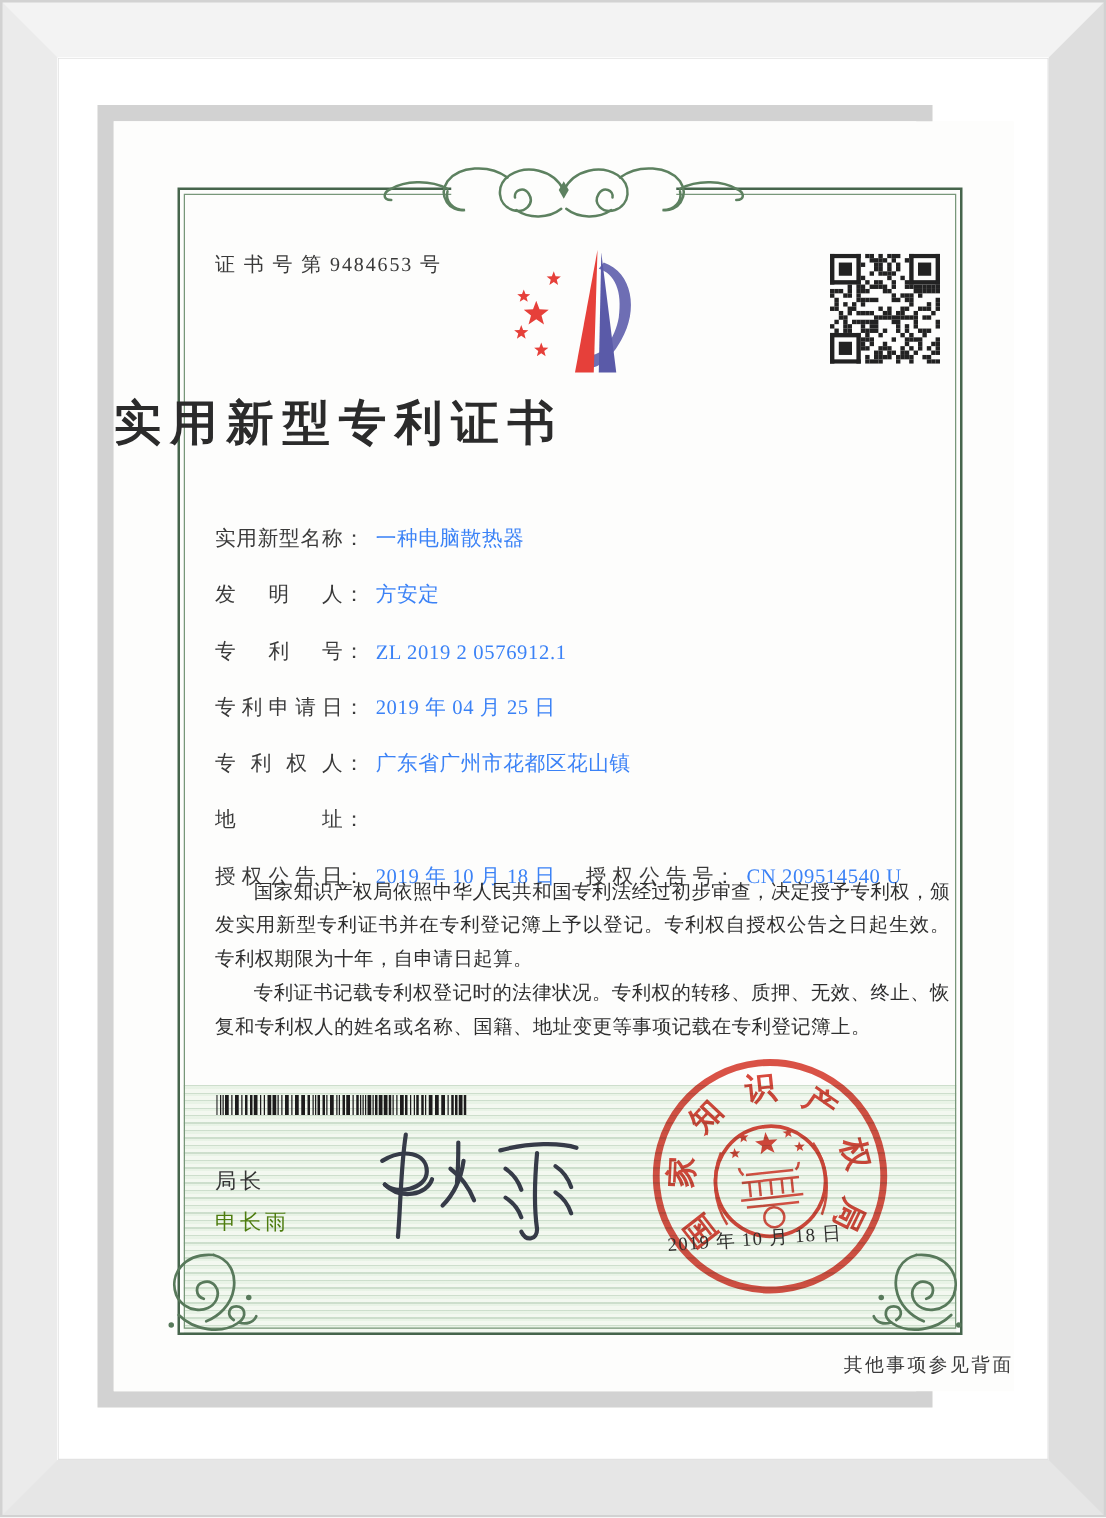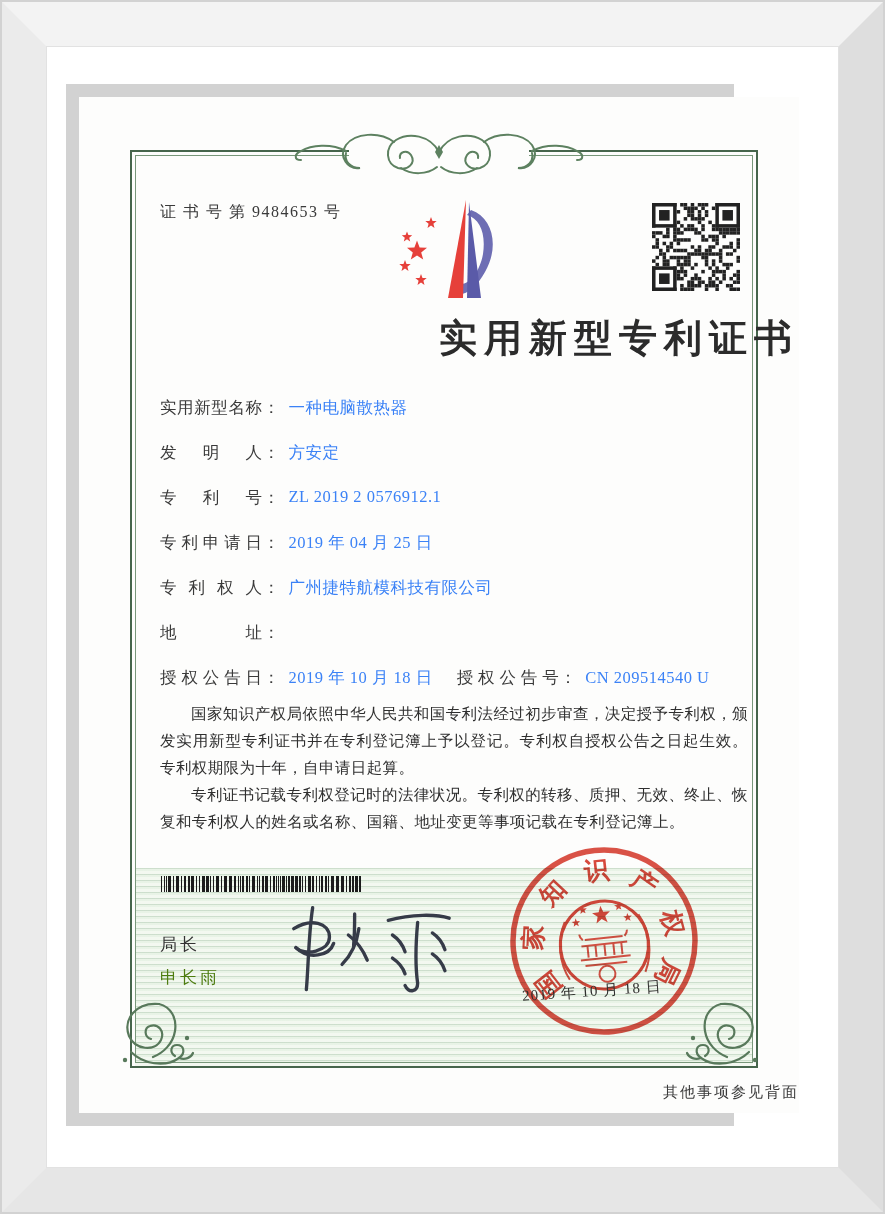--- a/index.html
+++ b/index.html
@@ -19,21 +19,21 @@
   }
   .frame-edge { position:absolute; inset:0; box-shadow: inset 0 0 0 2px #d2d2d2; pointer-events:none; }
   
   .mat {
     position:absolute; left:46px; top:46px; right:46px; bottom:46px;
     background:#ffffff; padding:38px 27px 42px 20px;
     box-shadow: inset 0 0 0 1px #e2e2e2;
   }
   
   .page-band {
-    width:668px; height:1042px; border:13px solid #d2d2d2; background:#fdfdfc;
+    width:668px; height:1042px; border:13px solid #d2d2d2; background:#fdfdfc;margin-left:12px;
   }
   .page { position:relative; width:720px; height:1016px; background:#fdfdfc; overflow:hidden; }
 
   
   .gborder { position:absolute; left:51px; top:53px; width:628px; height:918px; border:2px solid #46654c; }
   .gborder-inner { position:absolute; inset:3px; border:1px solid #78977a; }
 
   
   .stripes {
     position:absolute; left:56px; top:771px; width:618px; height:198px;
@@ -50,26 +50,26 @@
   .orn-bl { left:34px;  top:901px; }
   .orn-br { left:606px; top:901px; transform:scaleX(-1); }
 
   .cert-no { position:absolute; left:81px; top:105px; font-size:16px; color:#3a3a3a; letter-spacing:1.5px; }
 
   .logo { position:absolute; left:314px; top:99px; width:106px; height:108px; }
   .qr   { position:absolute; left:573px; top:106px; width:88px; height:88px; }
 
   .title {
     position:absolute; left:0; top:216px; width:100%;
-    text-align:right; font-size:38px; font-weight:600; color:#2b2b2b;
+    text-align:left; font-size:38px; font-weight:600; color:#2b2b2b;
     letter-spacing:7px;
   }
 
   .fields { position:absolute; left:81px; top:300px; width:580px; }
-  .frow { display:flex; align-items:flex-start; height:45px; font-size:16.5px; color:#333; }
+  .frow { display:flex; align-items:flex-end; height:45px; font-size:16.5px; color:#333; }
   .flabel {
     display:inline-block; width:102px; text-align:justify; text-align-last:justify;
     color:#3a3a3a;
   }
   .fcolon { margin-left:1px; color:#3a3a3a; }
   .fvalue { margin-left:9px; letter-spacing:0.5px; color:#3b82f6; }
   .grant-pair2 { display:flex; align-items:center; margin-left:24px; }
 
   .paras {
     position:absolute; left:81px; top:603px; width:588px;
@@ -428,21 +428,21 @@
             <span class="fvalue">ZL 2019 2 0576912.1</span>
           </div>
           <div class="frow">
             <span class="flabel">专利申请日</span>
               <span class="fcolon">：</span>
             <span class="fvalue">2019 年 04 月 25 日</span>
           </div>
           <div class="frow">
             <span class="flabel">专利权人</span>
               <span class="fcolon">：</span>
-            <span class="fvalue">广州捷特航模科技有限公司</span>
+            <span class="fvalue">广东省广州市花都区花山镇</span>
           </div>
           <div class="frow">
             <span class="flabel">地址</span>
               <span class="fcolon">：</span>
           </div>
           <div class="frow">
             <span class="flabel">授权公告日</span>
               <span class="fcolon">：</span>
             <span class="fvalue">2019 年 10 月 18 日</span>
             <span class="grant-pair2">

